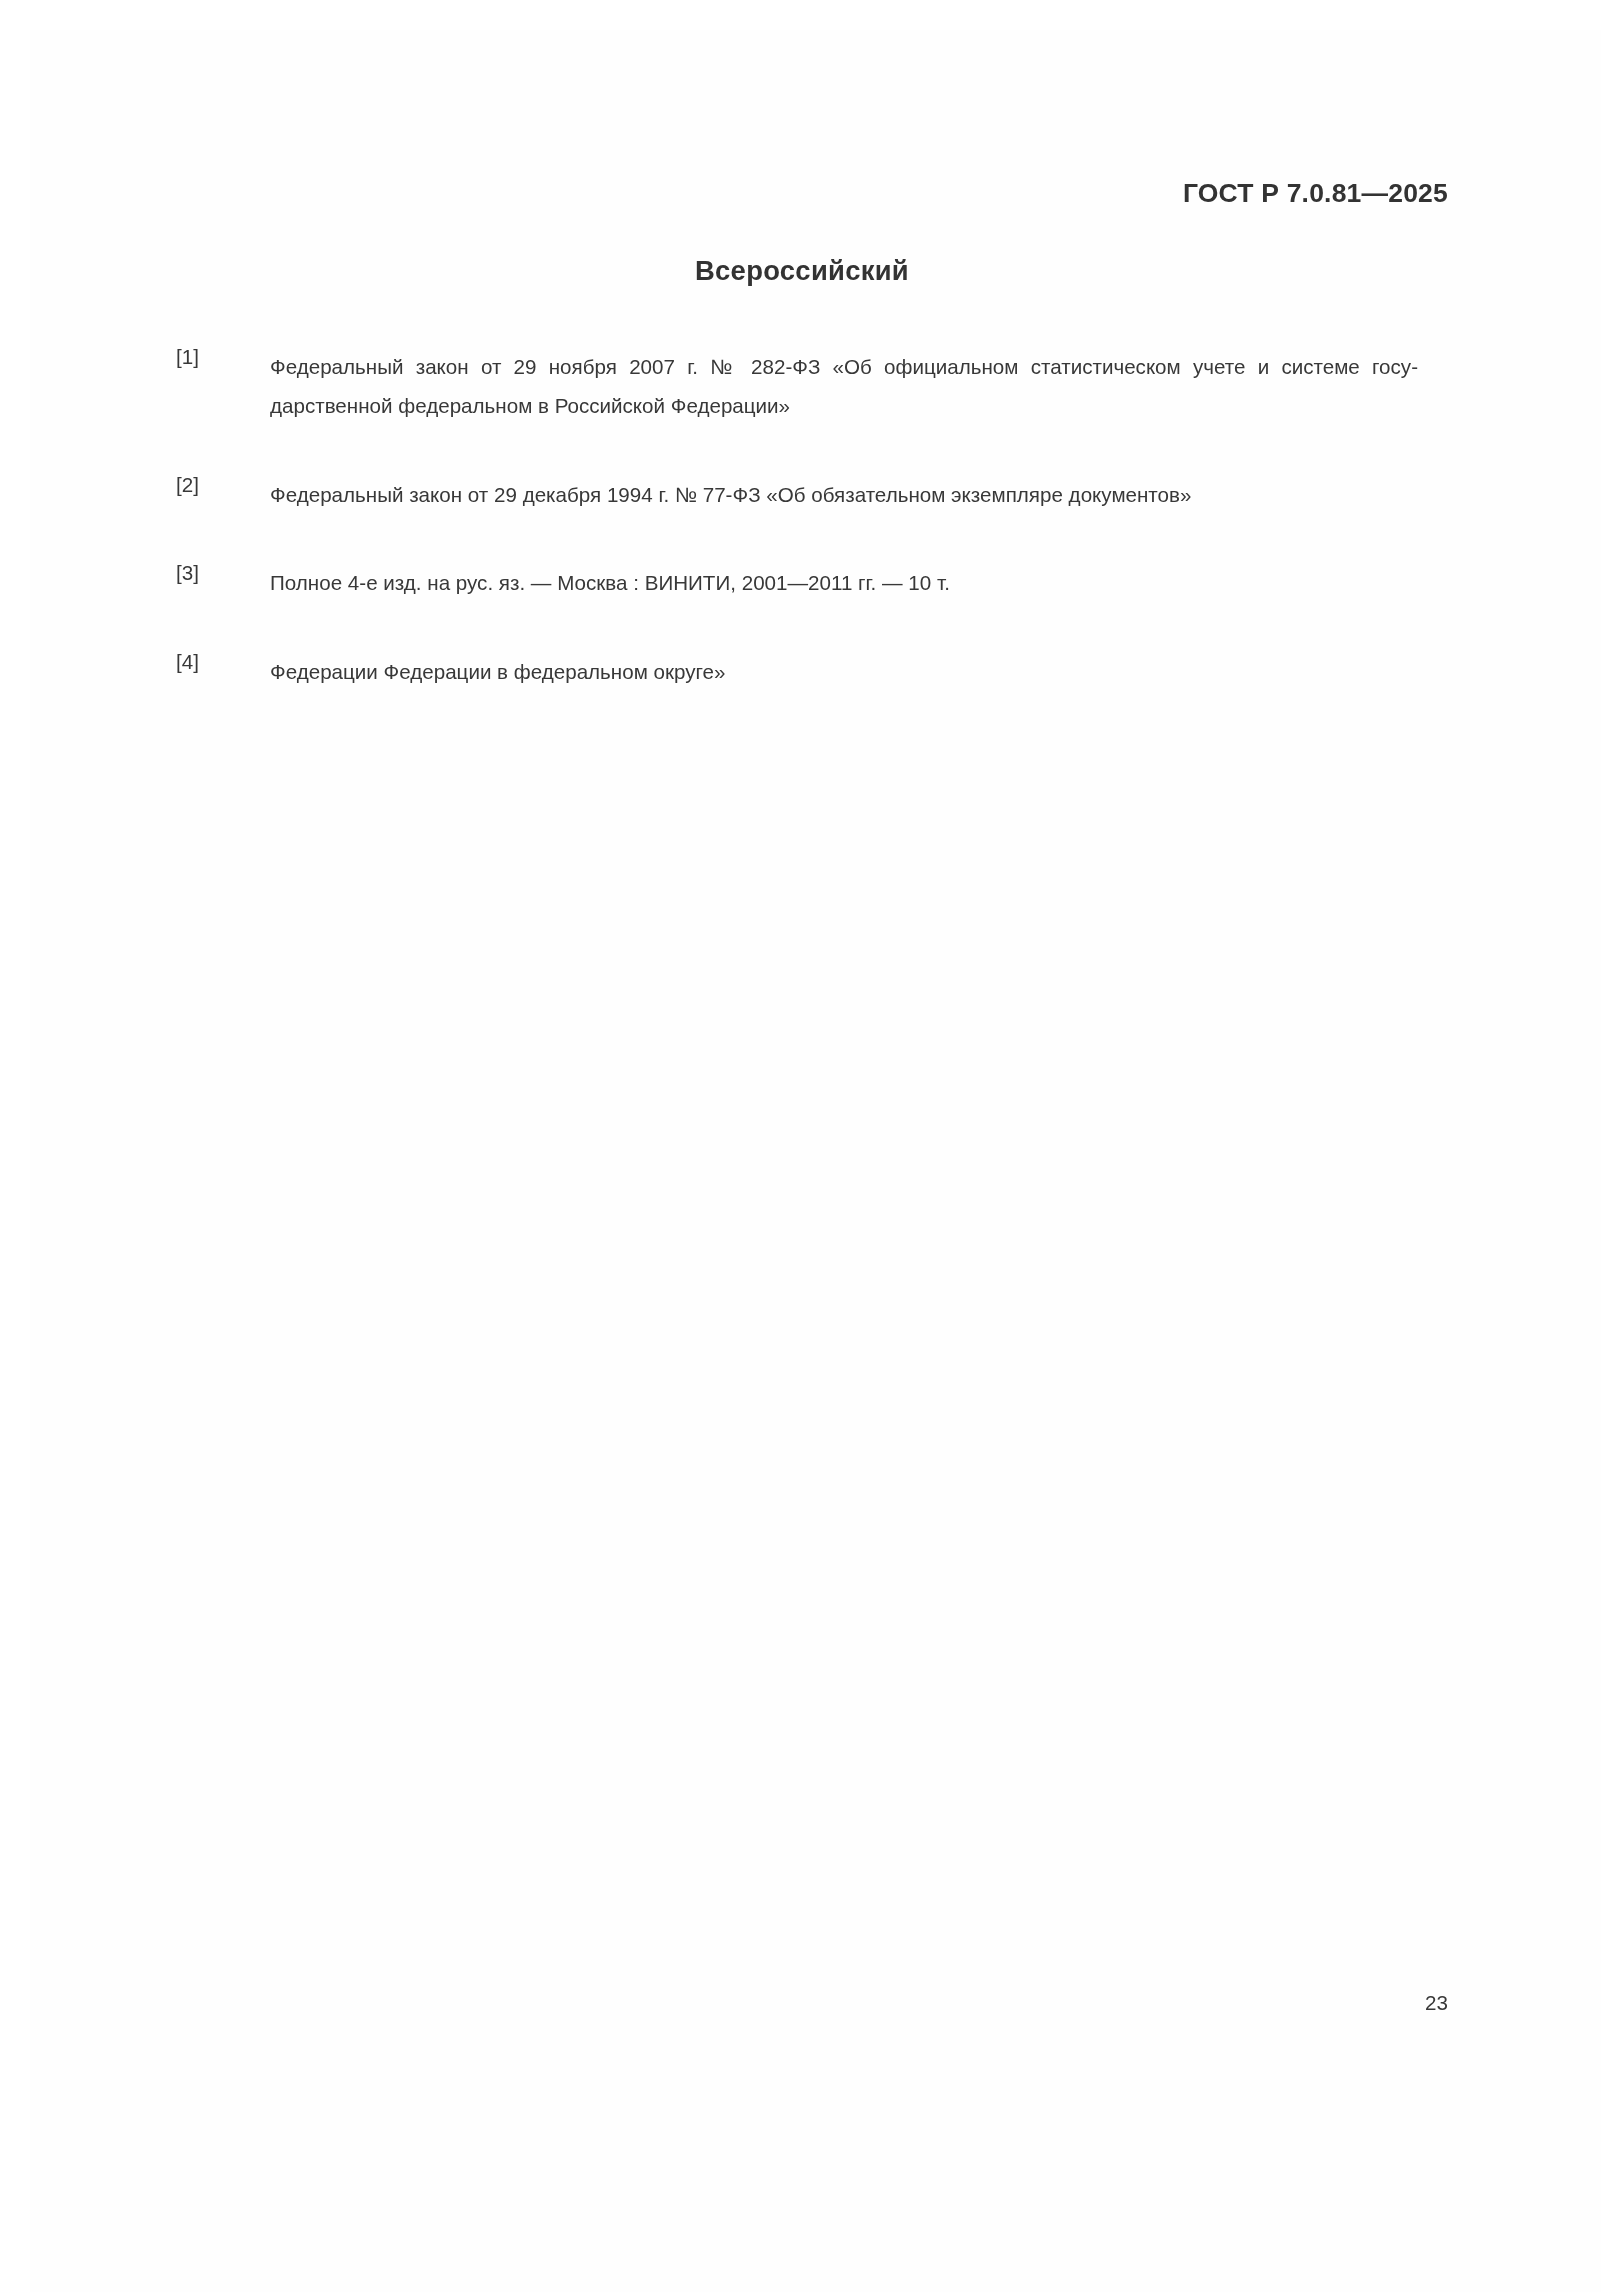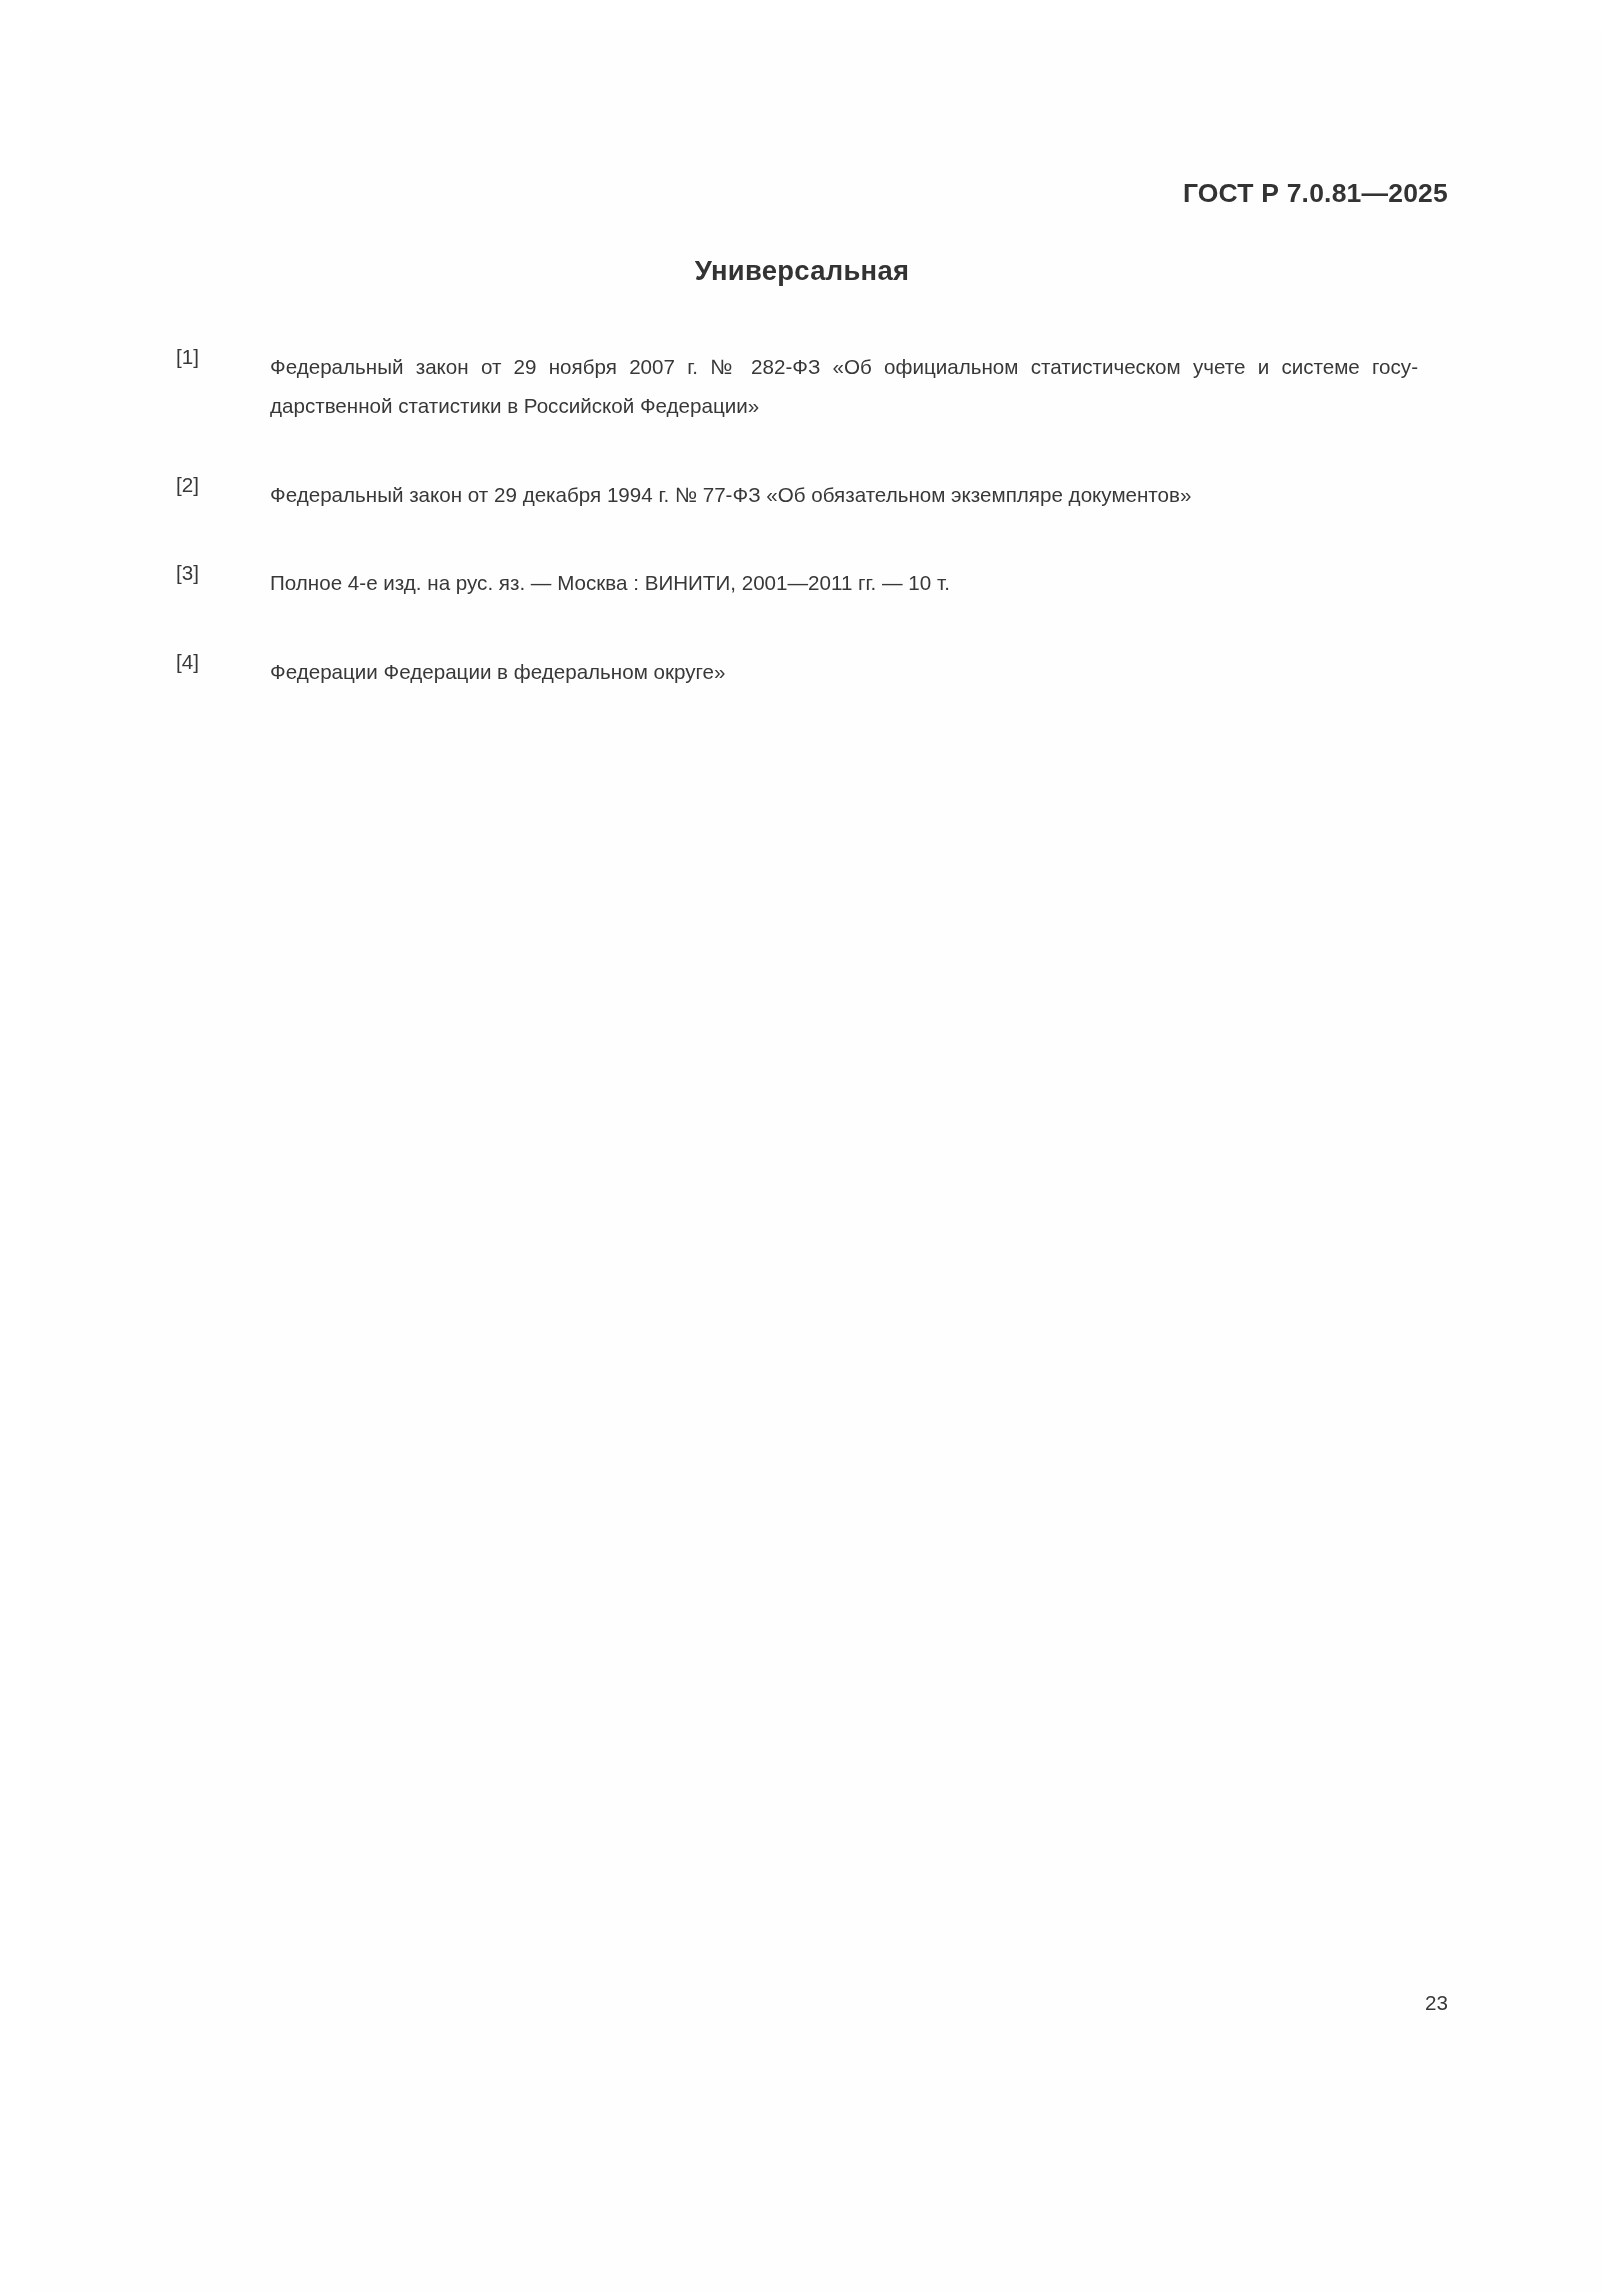--- a/index.html
+++ b/index.html
@@ -87,29 +87,29 @@
   }
 </style>
 </head>
 <body>
 
 <div class="page">
   <div class="content">
 
     <div class="doc-header">ГОСТ Р 7.0.81—2025</div>
 
-    <div class="doc-title">Универсальная</div>
+    <div class="doc-title">Всероссийский</div>
 
     <div class="bibliography">
 
       <div class="entry">
         <div class="entry-label">[1]</div>
         <div class="entry-body">
           <div class="line fill">Федеральный закон от 29 ноября 2007 г. № 282-ФЗ «Об официальном статистическом учете и системе госу-</div>
-          <div class="line last">дарственной статистики в Российской Федерации»</div>
+          <div class="line last">дарственной федеральном в Российской Федерации»</div>
         </div>
       </div>
 
       <div class="entry">
         <div class="entry-label">[2]</div>
         <div class="entry-body">
           <div class="line last">Федеральный закон от 29 декабря 1994 г. № 77-ФЗ «Об обязательном экземпляре документов»</div>
         </div>
       </div>
 

